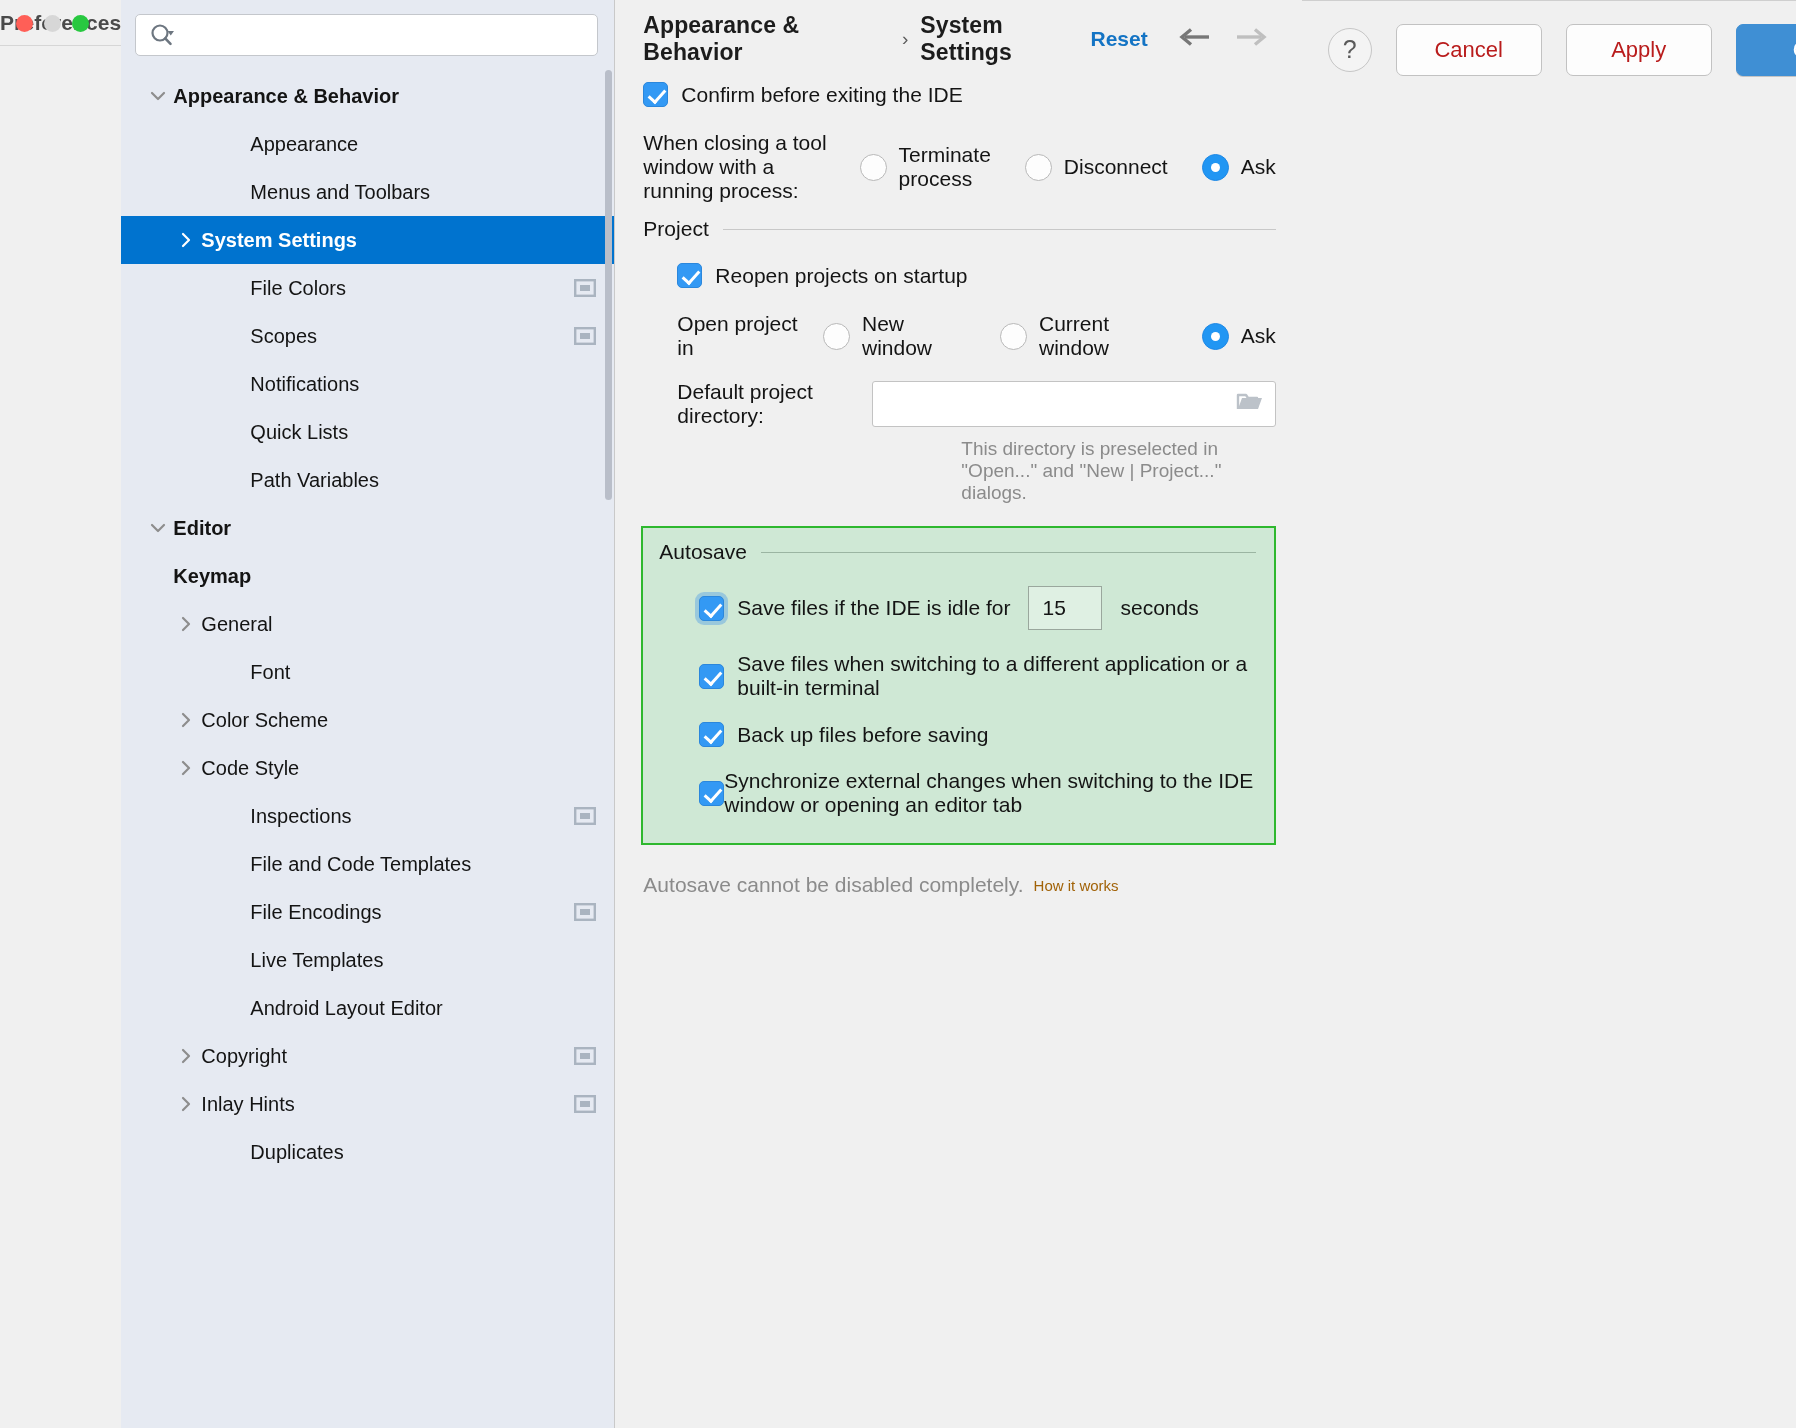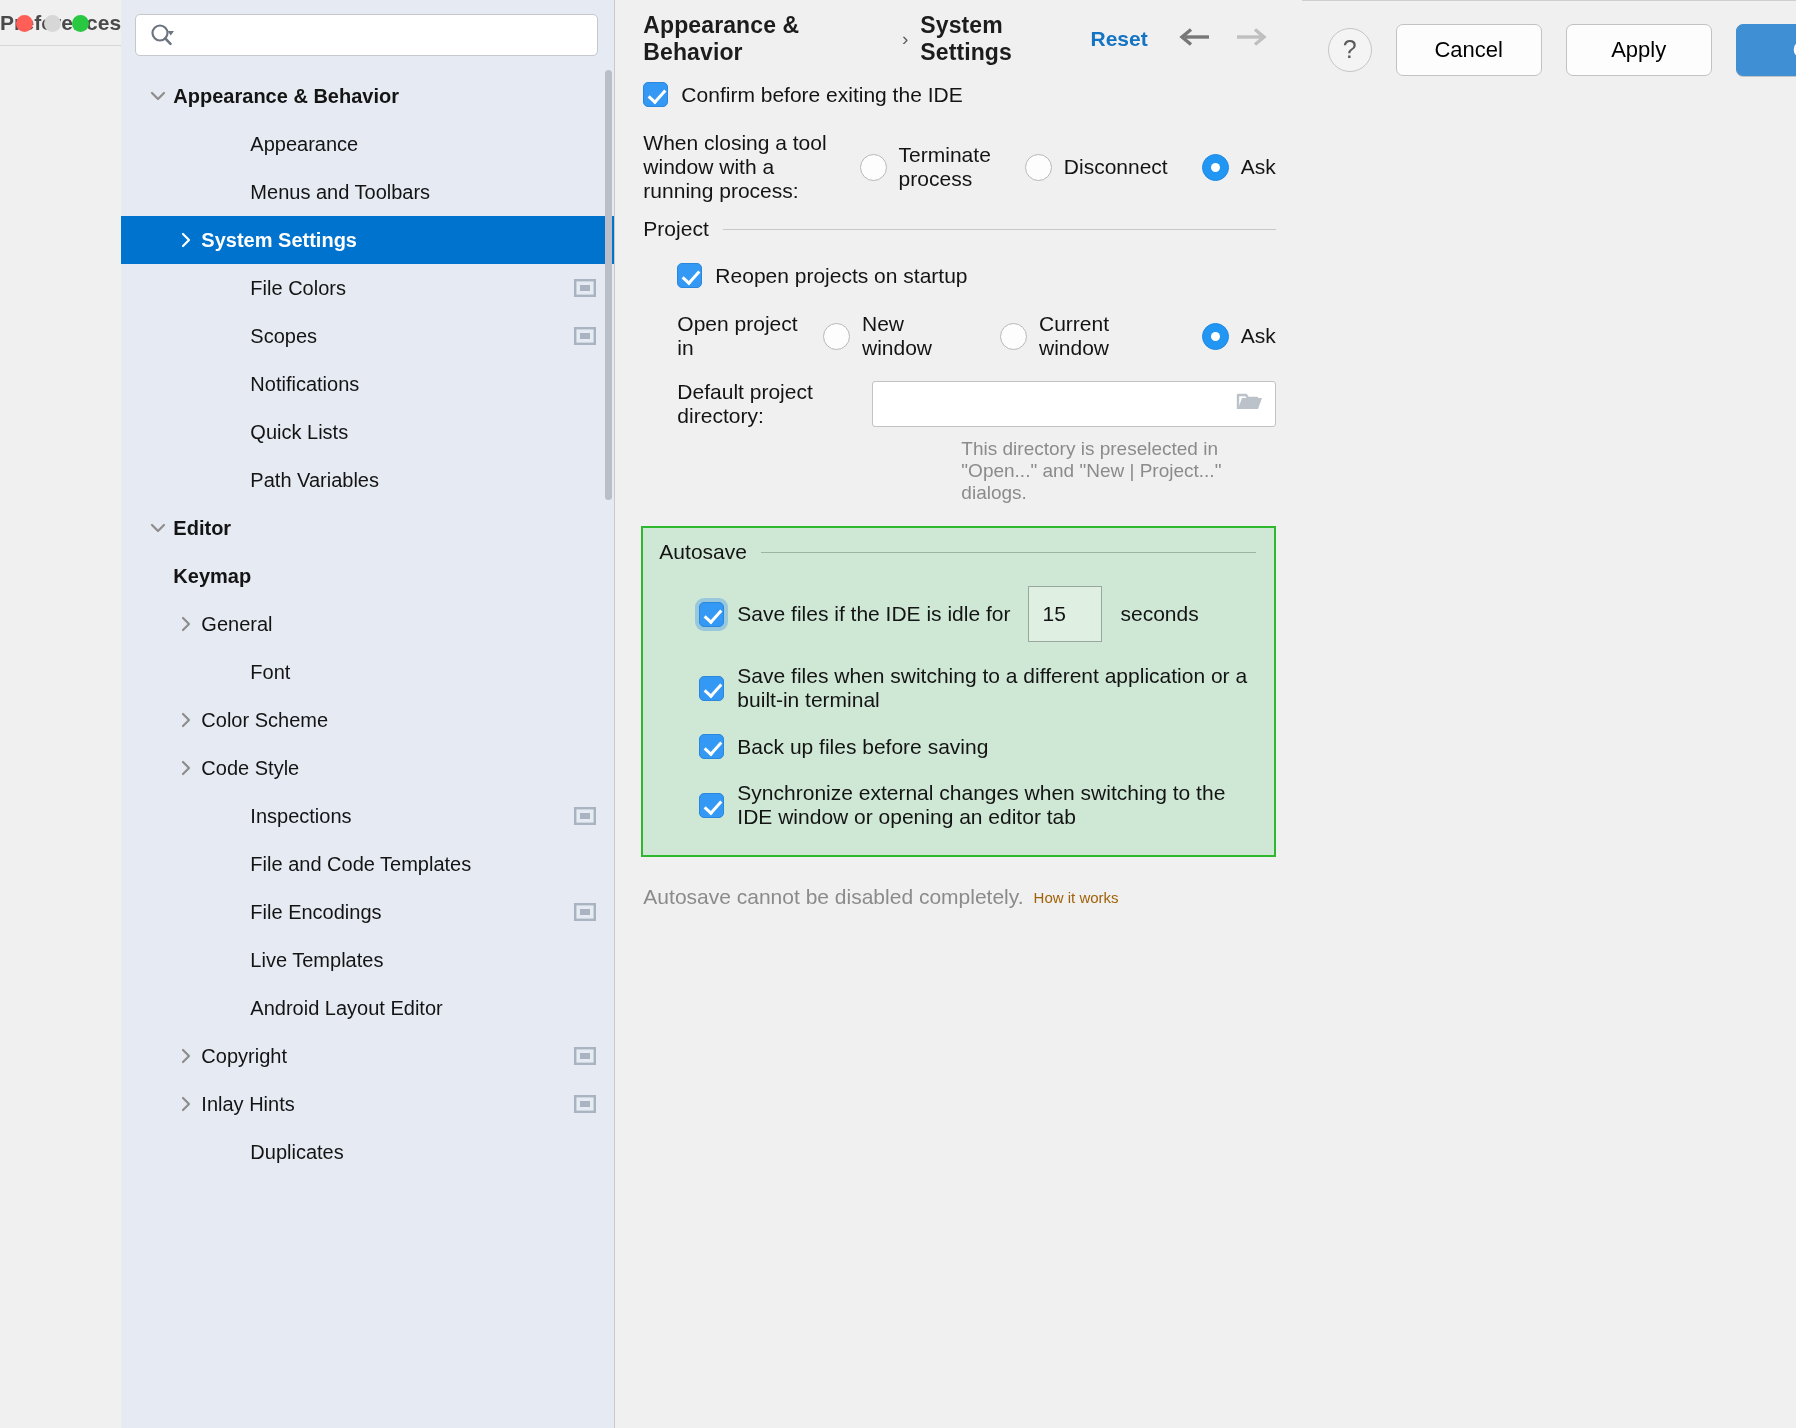--- a/index.html
+++ b/index.html
@@ -139,21 +139,21 @@
   .autosave-box {
     margin-top: 22px;
     border: 2px solid #2eb82e;
     background: #cfe8d5;
     padding: 12px 18px 26px 14px;
   }
   .autosave-box .group-rule { background: #9bb5a2; }
   .autosave-box .group-body { padding-left: 42px; }
 
   .spin {
-    width: 74px; height: 56px; margin: 0 18px;
+    width: 74px; height: 44px; margin: 0 18px;
     border: 1px solid #9aa79d; background: #dff0e3;
     display: flex; align-items: center; padding-left: 13px;
     font-size: 21px; color: #141414;
   }
 
   
   .textfield {
     width: 500px; height: 46px; background: #ffffff;
     border: 1px solid #c3c3c3; border-radius: 3px;
     display: flex; align-items: center; justify-content: flex-end;
@@ -175,21 +175,21 @@
     width: 44px; height: 44px; border-radius: 50%;
     border: 1px solid #c6c6c6; background: #f4f4f4;
     color: #5a5a5a; font-size: 25px;
     display: flex; align-items: center; justify-content: center;
     cursor: pointer;
   }
   .footer-spacer { flex: 1 1 auto; }
   .btn {
     min-width: 146px; height: 52px; border-radius: 7px;
     border: 1px solid #c2c2c2; background: #fdfdfd;
-    font-family: "Liberation Sans", sans-serif; font-size: 22px; color: #000000;
+    font-family: "Liberation Sans", sans-serif; font-size: 22px; color: #b91c1c;
     margin-left: 24px; cursor: pointer;
   }
   .btn.primary {
     background: #3f8fd4; border-color: #3f8fd4; color: #ffffff;
     box-shadow: 0 1px 0 rgba(0,0,0,0.18);
   }
 </style>
 </head>
 <body>
 
@@ -455,21 +455,21 @@
             <span class="lbl" style="margin-left:13px;">Save files when switching to a different application or a built-in terminal</span>
           </div>
 
           <div class="row" style="margin-top:22px;">
             <span class="cb"></span>
             <span class="lbl" style="margin-left:13px;">Back up files before saving</span>
           </div>
 
           <div class="row" style="margin-top:22px;">
             <span class="cb"></span>
-            <span class="lbl" style="margin-left:13px;">Synchronize external changes when switching to the IDE window or opening an editor tab</span>
+            <span class="lbl" style="">Synchronize external changes when switching to the IDE window or opening an editor tab</span>
           </div>
         </div>
       </div>
 
       <div class="row" style="margin-top:28px; padding-left:2px;">
         <span class="lbl muted">Autosave cannot be disabled completely.</span>
         <span class="link" style="margin-left:10px;">How it works</span>
       </div>
 
     </div>

